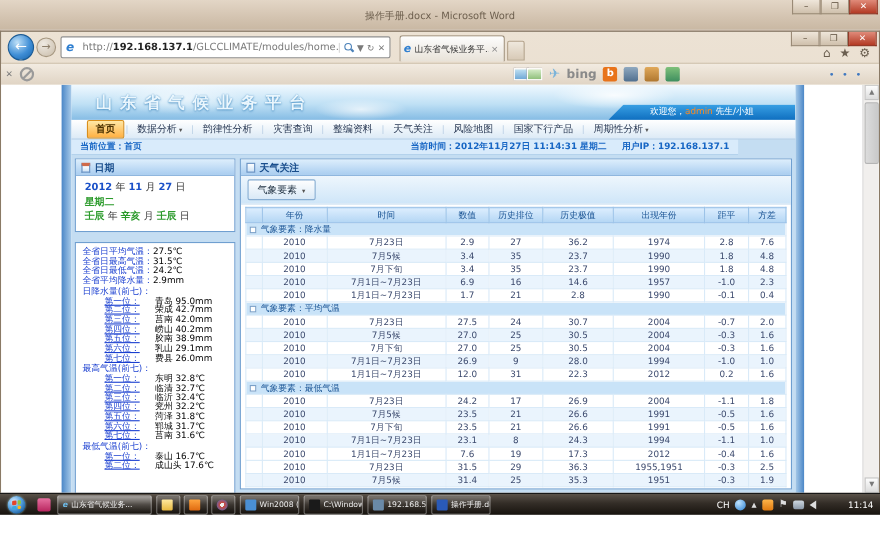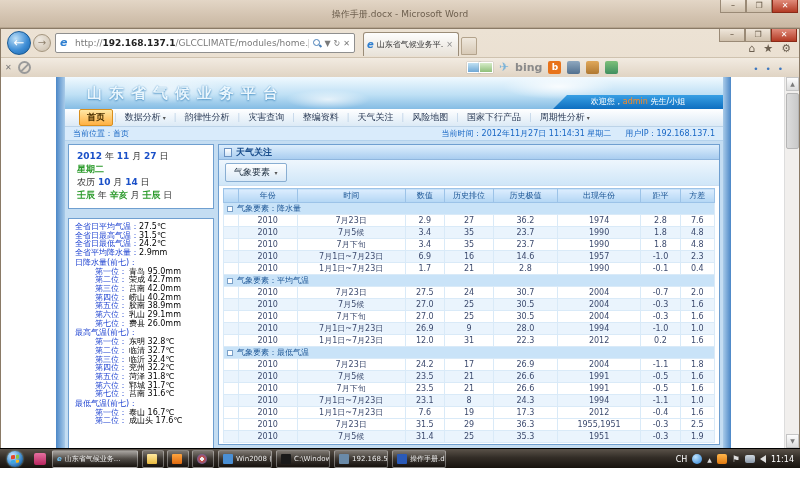--- a/index.html
+++ b/index.html
@@ -87,22 +87,22 @@
     font-size:8px; color:#fff; text-align:center; line-height:14px; }
   #welcome .u { color:#ff8a1e; }
 
   #navbar { position:relative; width:658px; height:18px; background:linear-gradient(#ffffff,#dceaf6);
     border-bottom:1px solid #bcd3e8; display:flex; align-items:center; padding-left:14px; }
   .nav-item { font-size:9px; color:#2a3a55; padding:1px 7px; white-space:nowrap; }
   .nav-item.active { background:linear-gradient(#ffe8a6,#ffb042); border:1px solid #d98f1c; border-radius:2px; font-weight:bold; color:#4a3000; }
   .nav-arrow { font-size:6px; color:#555; margin-left:2px; }
   .nav-sep { color:#b9cfe4; font-size:8px; margin:0 1px; }
 
-  #inforow { position:relative; width:658px; height:14px; background:#d9ebfb; border-bottom:1px solid #b4d2ec;
-    font-size:8px; color:#1766c4; display:flex; align-items:center; padding:0 8px; }
+  #inforow { position:relative; width:606px; height:14px; background:#d9ebfb; border-bottom:1px solid #b4d2ec;
+    font-size:8px; color:#1766c4; display:flex; padding:0 8px;font-weight:bold; }
   #inforow .lft { flex:1; }
   #inforow .rgt span { margin-left:14px;margin-top:27px; }
 
   #content { position:relative; width:658px; height:307px; padding:3px; display:flex; }
 
   
   #sidebar { width:146px; margin-right:4px; }
   .panel { border:1px solid #6f9fd0; background:#fff; }
   .phead { height:15px; background:linear-gradient(#ddeefc,#a9cdf0); border-bottom:1px solid #8fb6de;
     display:flex; align-items:center; font-size:9px; font-weight:bold; color:#1a4e8c; padding:0 5px; }
@@ -111,21 +111,21 @@
 
   #cal-body { padding:5px 8px 6px; text-align:left; font-size:9px; line-height:13px; color:#333; }
   #cal-body .num { color:#1a50c8; font-weight:bold; }
   #cal-body .grn { color:#2a9a2a; font-weight:bold; }
 
   #wx-panel { margin-top:9px; height:233px; overflow:hidden; }
   #wx-body { padding:4px 4px 0 6px; font-size:8px; line-height:8.7px; color:#000; white-space:nowrap; }
   #wx-body .lbl { color:#1a3fd0; }
   #wx-body .sect { color:#1a3fd0; margin-top:1px; }
   #wx-body .rank { padding-left:20px; }
-  #wx-body .rank .lbl { margin-right:2px; }
+  #wx-body .rank .lbl { margin-right:14px;text-decoration:underline; }
 
   
   #main-panel { flex:1; border:1px solid #6f9fd0; background:#fff; overflow:hidden; }
   #toolbar { height:26px; background:linear-gradient(#eef6fd,#cfe6f8); border-bottom:1px solid #cbdff2; display:flex; align-items:center; padding:0 6px; }
   #elem-btn { font-size:9px; color:#234; background:linear-gradient(#fefefe,#d9e9f7); border:1px solid #89aed2; border-radius:2px; padding:2px 8px; }
   #elem-btn .nav-arrow { font-size:6px; }
 
   table#wtable { width:calc(100% - 8px); margin:2px 4px; border-collapse:collapse; table-layout:fixed; font-size:8px; }
   #wtable th { background:linear-gradient(#dcedfe,#b3d6f4); border:1px solid #9cc3e8; color:#1a5494; font-weight:normal; height:14px; }
   #wtable td { border:1px solid #d9eaf8; height:11px; text-align:center; color:#3c4a6e; overflow:hidden; white-space:nowrap; }
@@ -141,21 +141,21 @@
     background:radial-gradient(circle at 35% 30%, #d8ecff, #57a2e0 45%, #1b5e9e 80%, #0d3c6b); box-shadow:0 0 2px #9cc; }
   #orb .flag { position:absolute; left:4px; top:4px; width:8px; height:8px; display:grid; grid-template-columns:1fr 1fr; gap:1px; transform:skewY(-6deg); }
   #orb .flag i { border-radius:1px; }
   #tb-app { position:absolute; left:34px; top:4px; width:12px; height:12px; border-radius:2px; background:linear-gradient(#e670a0,#b8255e); }
   .tb-btn { position:absolute; top:1px; height:18px; background:linear-gradient(rgba(255,255,255,.25),rgba(255,255,255,.06) 50%,rgba(0,0,0,.15));
     border:1px solid rgba(255,255,255,.35); border-radius:2px; display:flex; align-items:center; padding:0 4px; font-size:7px; color:#eee; white-space:nowrap; overflow:hidden; }
   .tb-btn.active { background:linear-gradient(rgba(255,255,255,.5),rgba(255,255,255,.15) 50%,rgba(0,0,0,.1)); }
   .tb-ico { width:10px; height:10px; border-radius:1px; margin-right:3px; flex:none; }
   #tray { position:absolute; right:4px; top:0; height:20px; display:flex; align-items:center; gap:5px; font-size:8px; color:#fff; }
   .tray-ico { width:10px; height:10px; border-radius:2px; }
-  #clock { font-size:8px; color:#fff; padding-right:2px; }
+  #clock { font-size:8px; color:#fff; padding-right:2px;margin-left:24px; }
   .spk { width:0; height:0; border-top:4px solid transparent; border-bottom:4px solid transparent; border-right:6px solid #ddd; }
 </style>
 </head>
 <body>
 
 <div id="stage">
 
   <div id="word-titlebar" class="abs">
     <div id="word-title">操作手册.docx - Microsoft Word</div>
     <div class="winctl" style="right:2px;">
@@ -244,24 +244,27 @@
               <span class="nav-item">周期性分析<span class="nav-arrow">▾</span></span>
             </div>
           <div id="inforow">
             <span class="lft">当前位置：首页</span>
             <span class="rgt"><span>当前时间：2012年11月27日 11:14:31 星期二</span><span>用户IP：192.168.137.1</span></span>
           </div>
           <div id="content">
 
             <div id="sidebar">
               <div class="panel" id="cal-panel">
+                <div class="phead">
+                  <span class="picon cal"></span>
+                  <span>日期</span>
+                </div>
                 <div id="cal-body">
                     <div><span class="num">2012</span><span> 年 </span><span class="num">11</span><span> 月 </span><span class="num">27</span><span> 日</span></div>
                     <div><span class="grn">星期二</span></div>
-                    <div><span>农历 </span><span class="num">10</span><span> 月 </span><span class="num">14</span><span> 日</span></div>
                     <div><span class="grn">壬辰</span><span> 年 </span><span class="grn">辛亥</span><span> 月 </span><span class="grn">壬辰</span><span> 日</span></div>
                   </div>
               </div>
               <div class="panel" id="wx-panel">
                 <div id="wx-body">
                     <div class="stat"><span class="lbl">全省日平均气温：</span><span>27.5℃</span></div>
                     <div class="stat"><span class="lbl">全省日最高气温：</span><span>31.5℃</span></div>
                     <div class="stat"><span class="lbl">全省日最低气温：</span><span>24.2℃</span></div>
                     <div class="stat"><span class="lbl">全省平均降水量：</span><span>2.9mm</span></div>
                     <div class="sect">日降水量(前七)：</div>

